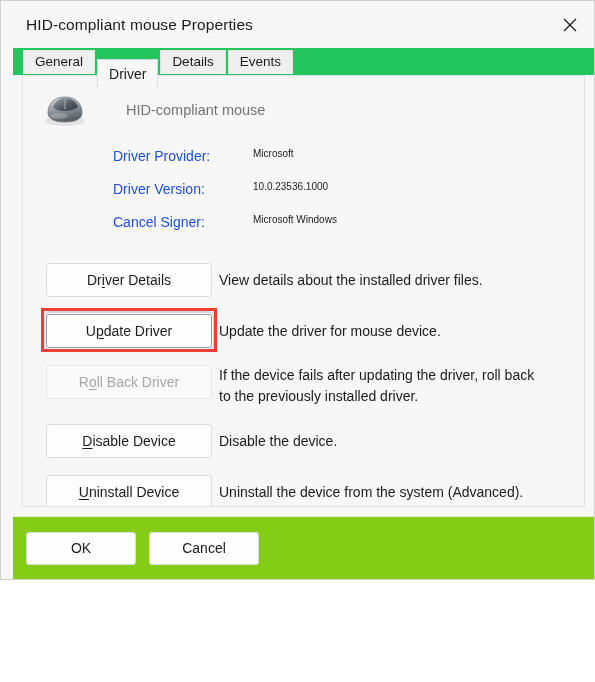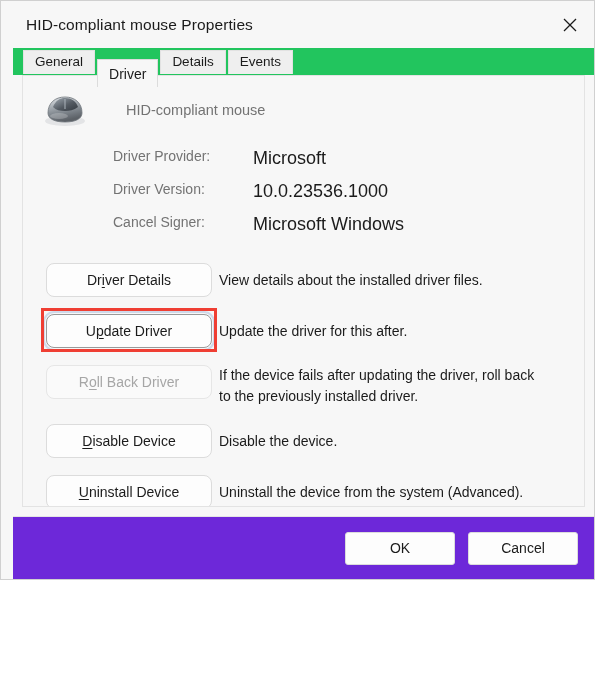--- a/index.html
+++ b/index.html
@@ -124,24 +124,24 @@
   }
   .info-row {
     display: flex;
     height: 33px;
     align-items: flex-start;
   }
   .info-label {
     width: 140px;
     flex: 0 0 140px;
     font-size: 14px;
-    color: #737373;
+    color: #1d4ed8;
   }
   .info-value {
-    font-size: 18px;
+    font-size: 10px;
     color: #1b1b1b;
   }
 
   
   .actions {
     margin: 16px 0 0 0;
     padding-left: 23px;
   }
   .action-row {
     display: flex;
@@ -150,21 +150,21 @@
     position: relative;
   }
   .action-row:last-child { margin-bottom: 0; }
 
   .action-button {
     width: 166px;
     flex: 0 0 166px;
     height: 34px;
     background: #fdfdfd;
     border: 1px solid #dcdcdc;
-    border-radius: 8px;
+    border-radius: 3px;
     font-family: "Liberation Sans", sans-serif;
     font-size: 14px;
     color: #1b1b1b;
     display: flex;
     align-items: center;
     justify-content: center;
     cursor: pointer;
     box-sizing: border-box;
     padding: 0;
     white-space: nowrap;
@@ -202,25 +202,25 @@
     border: 3px solid #ef3e33;
     box-sizing: border-box;
     pointer-events: none;
     z-index: 5;
   }
 
   
   .footer {
     flex: 0 0 63px;
     height: 63px;
-    background: #6d28d9;
+    background: #84cc16;
     border-top: 1px solid #e4e4e4;
     display: flex;
     align-items: center;
-    justify-content: flex-end;
+    justify-content: flex-start;
     padding-right: 16px;
     box-sizing: border-box;
     margin-top: 9px;
   }
   .footer-button {
     width: 110px;
     height: 33px;
     background: #fdfdfd;
     border: 1px solid #dcdcdc;
     border-radius: 3px;
@@ -313,21 +313,21 @@
         <div class="action-desc">View details about the installed driver files.</div>
       </div>
 
       <div class="action-row">
         <div class="highlight-box"></div>
         <button class="action-button focused">
           <span>U</span>
             <span class="accel">p</span>
             <span>date Driver</span>
         </button>
-        <div class="action-desc">Update the driver for this after.</div>
+        <div class="action-desc">Update the driver for mouse device.</div>
       </div>
 
       <div class="action-row tall">
         <button class="action-button disabled" disabled="">
           <span>R</span>
             <span class="accel">o</span>
             <span>ll Back Driver</span>
         </button>
         <div class="action-desc">If the device fails after updating the driver, roll back to the previously installed driver.</div>
       </div>

